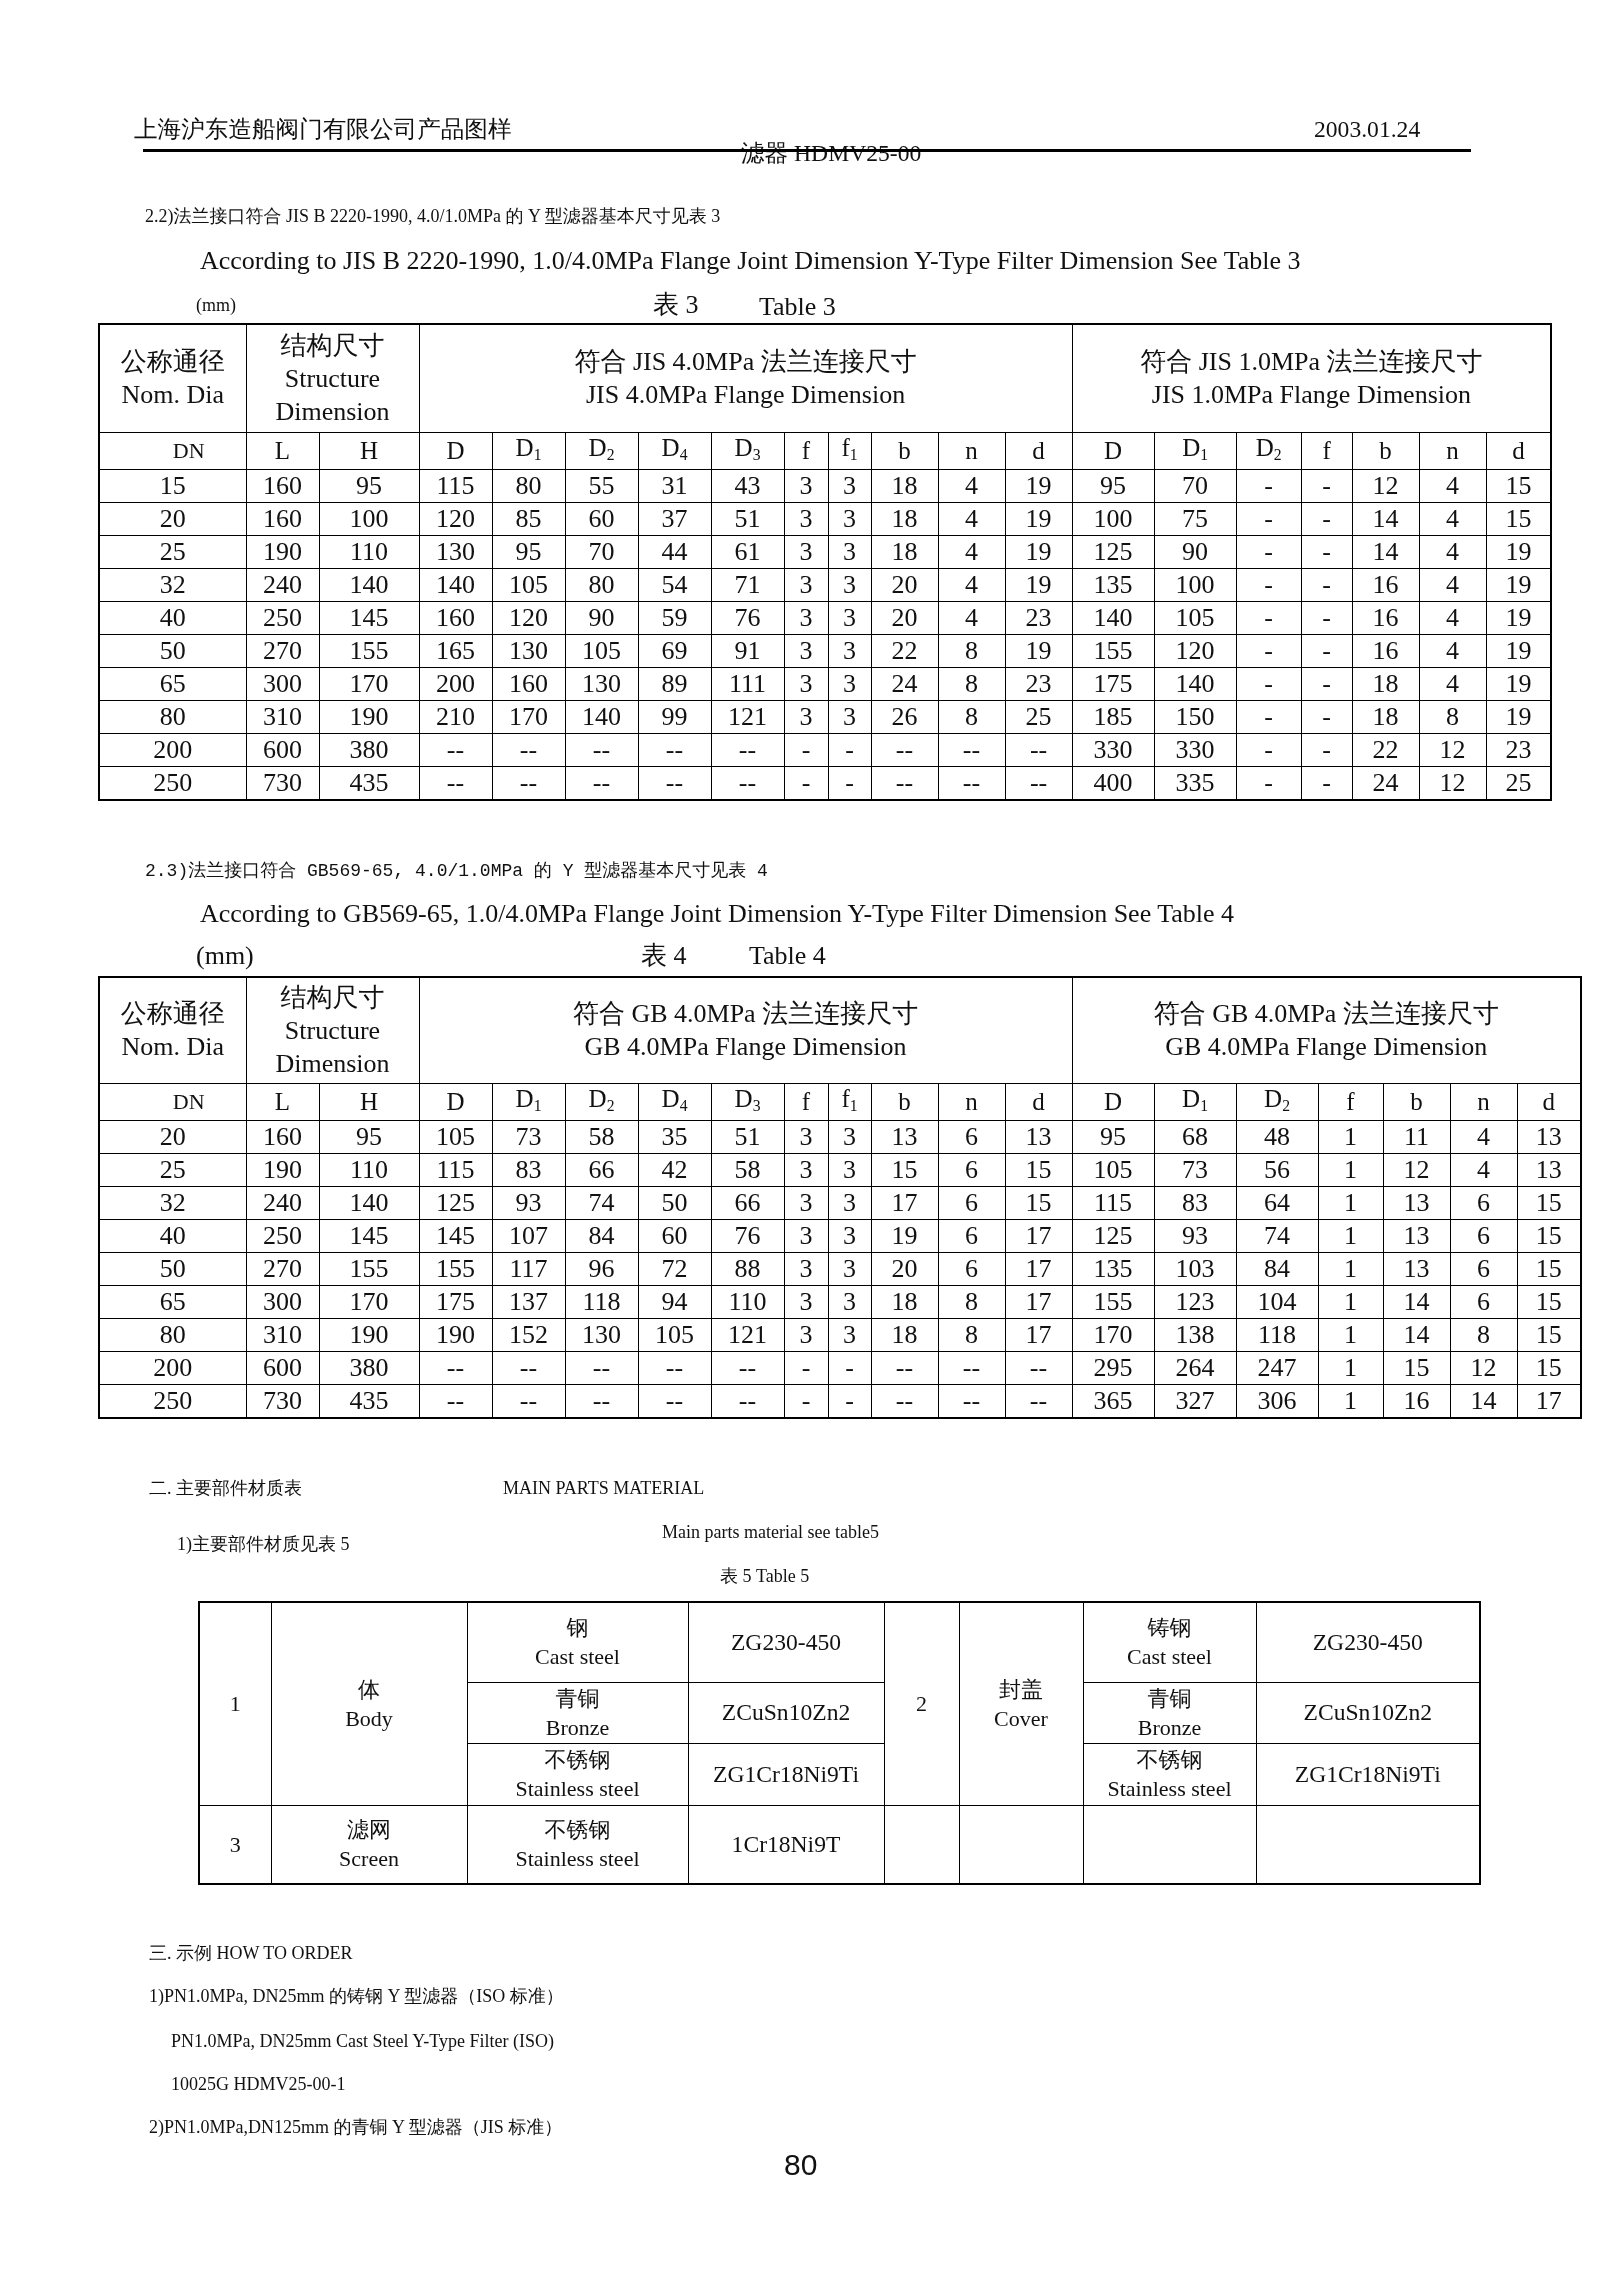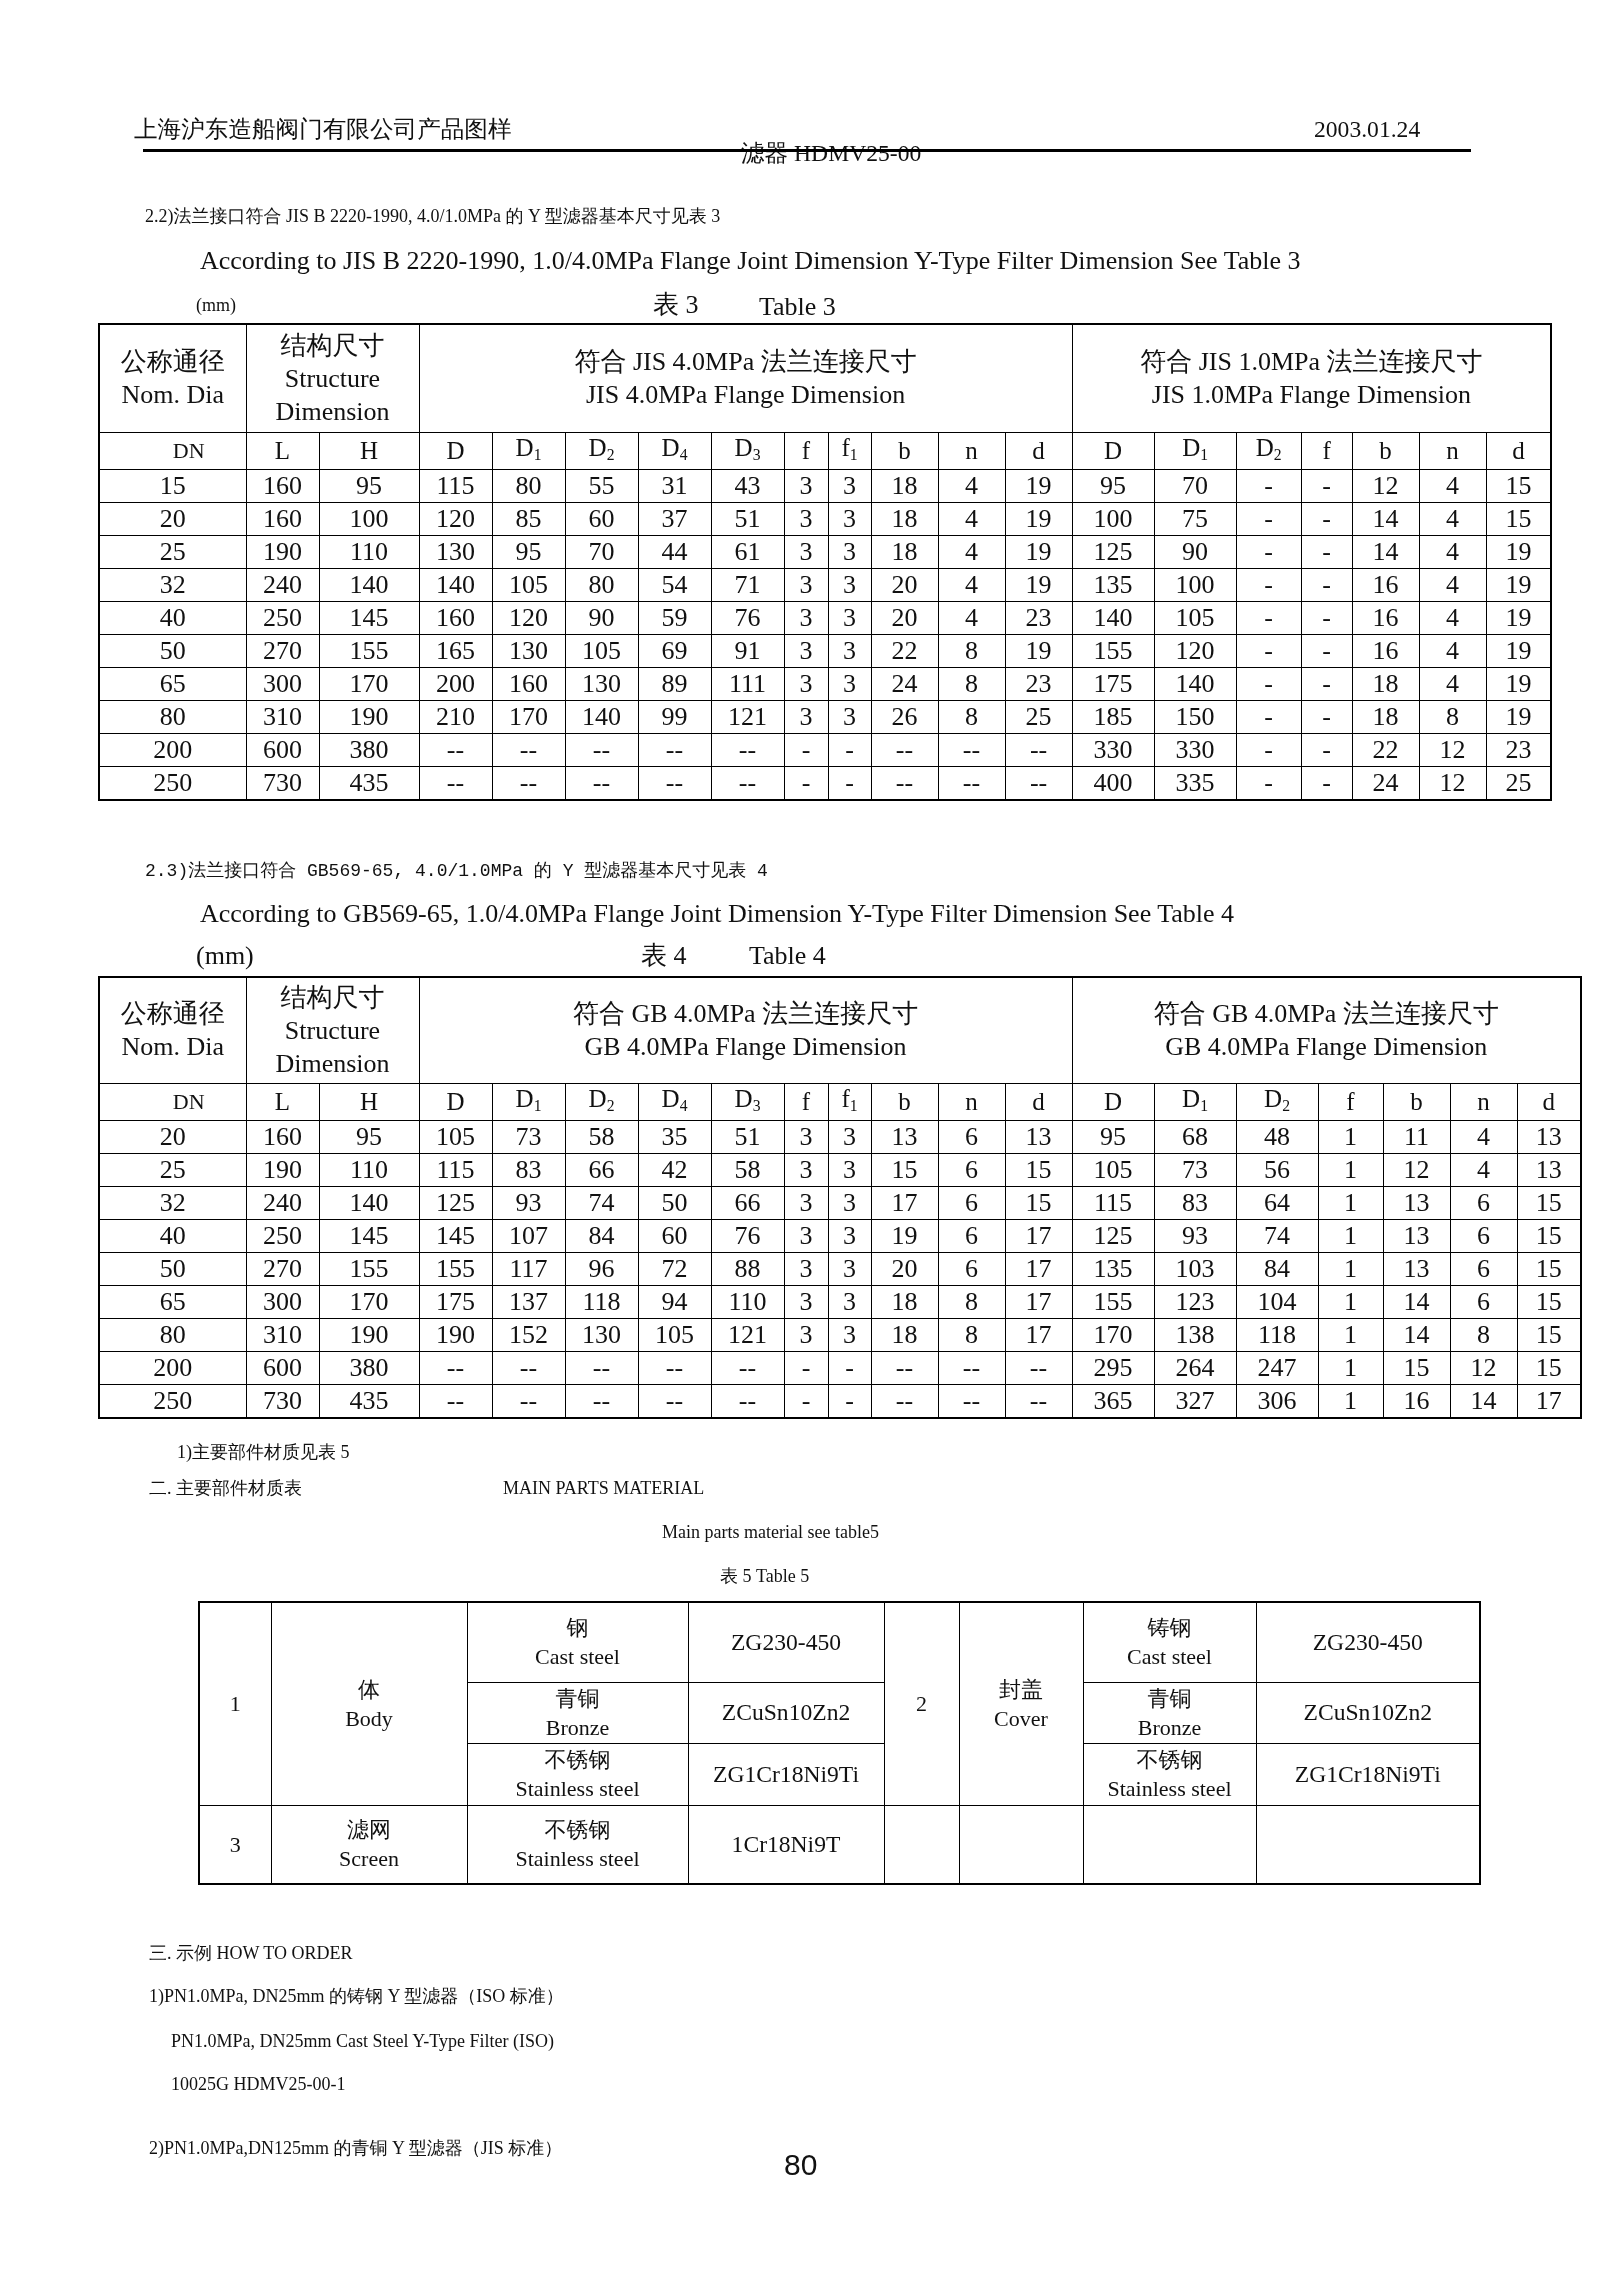--- a/index.html
+++ b/index.html
@@ -609,21 +609,21 @@
         <td>1</td>
         <td>16</td>
         <td>14</td>
         <td>17</td>
       </tr>
     </tbody>
 </table>
 
 <div class="abs t" style="left:149px; top:1472px;">二. 主要部件材质表</div>
 <div class="abs t" style="left:503px; top:1472px;">MAIN PARTS MATERIAL</div>
-<div class="abs t" style="left:177px; top:1436px;">1)主要部件材质见表 5</div>
+<div class="abs t" style="left:177px; top:1528px;">1)主要部件材质见表 5</div>
 <div class="abs t" style="left:662px; top:1516px;">Main parts material see table5</div>
 <div class="abs t" style="left:720px; top:1560px;">表 5    Table 5</div>
 
 <table class="mat" style="left:198px; top:1601px; width:1281px;">
   <colgroup>
     <col style="width:72px">
       <col style="width:196px">
       <col style="width:221px">
       <col style="width:196px">
     <col style="width:75px">
@@ -694,16 +694,16 @@
     <td></td>
     <td></td>
   </tr>
 </tbody>
   </table>
 
 <div class="abs t" style="left:149px; top:1937px;">三. 示例 HOW TO ORDER</div>
 <div class="abs t" style="left:149px; top:1980px;">1)PN1.0MPa, DN25mm 的铸钢 Y 型滤器（ISO 标准）</div>
 <div class="abs t" style="left:171px; top:2025px;">PN1.0MPa, DN25mm Cast Steel Y-Type Filter (ISO)</div>
 <div class="abs t" style="left:171px; top:2068px;">10025G HDMV25-00-1</div>
-<div class="abs t" style="left:149px; top:2111px;margin-top:21px;">2)PN1.0MPa,DN125mm 的青铜 Y 型滤器（JIS 标准）</div>
+<div class="abs t" style="left:149px; top:2111px;">2)PN1.0MPa,DN125mm 的青铜 Y 型滤器（JIS 标准）</div>
 
 <div class="abs pagenum" style="left:784px; top:2148px;">80</div>
 
 
 </body></html>

